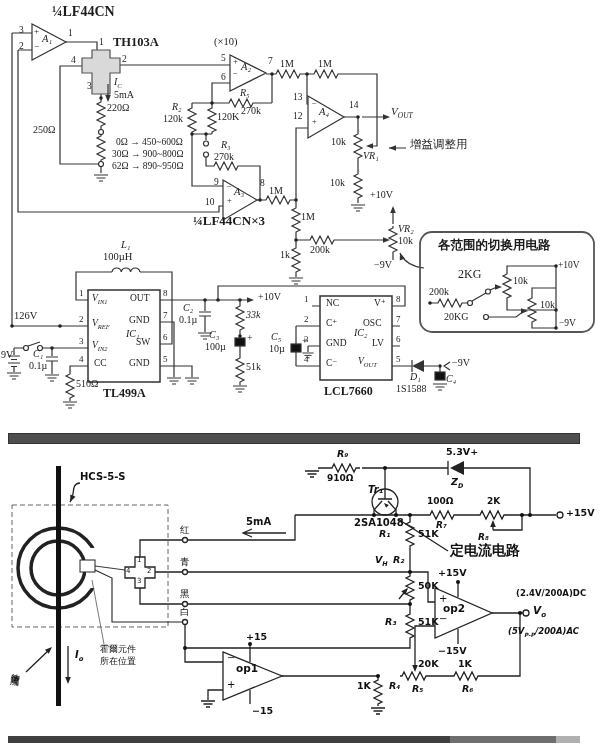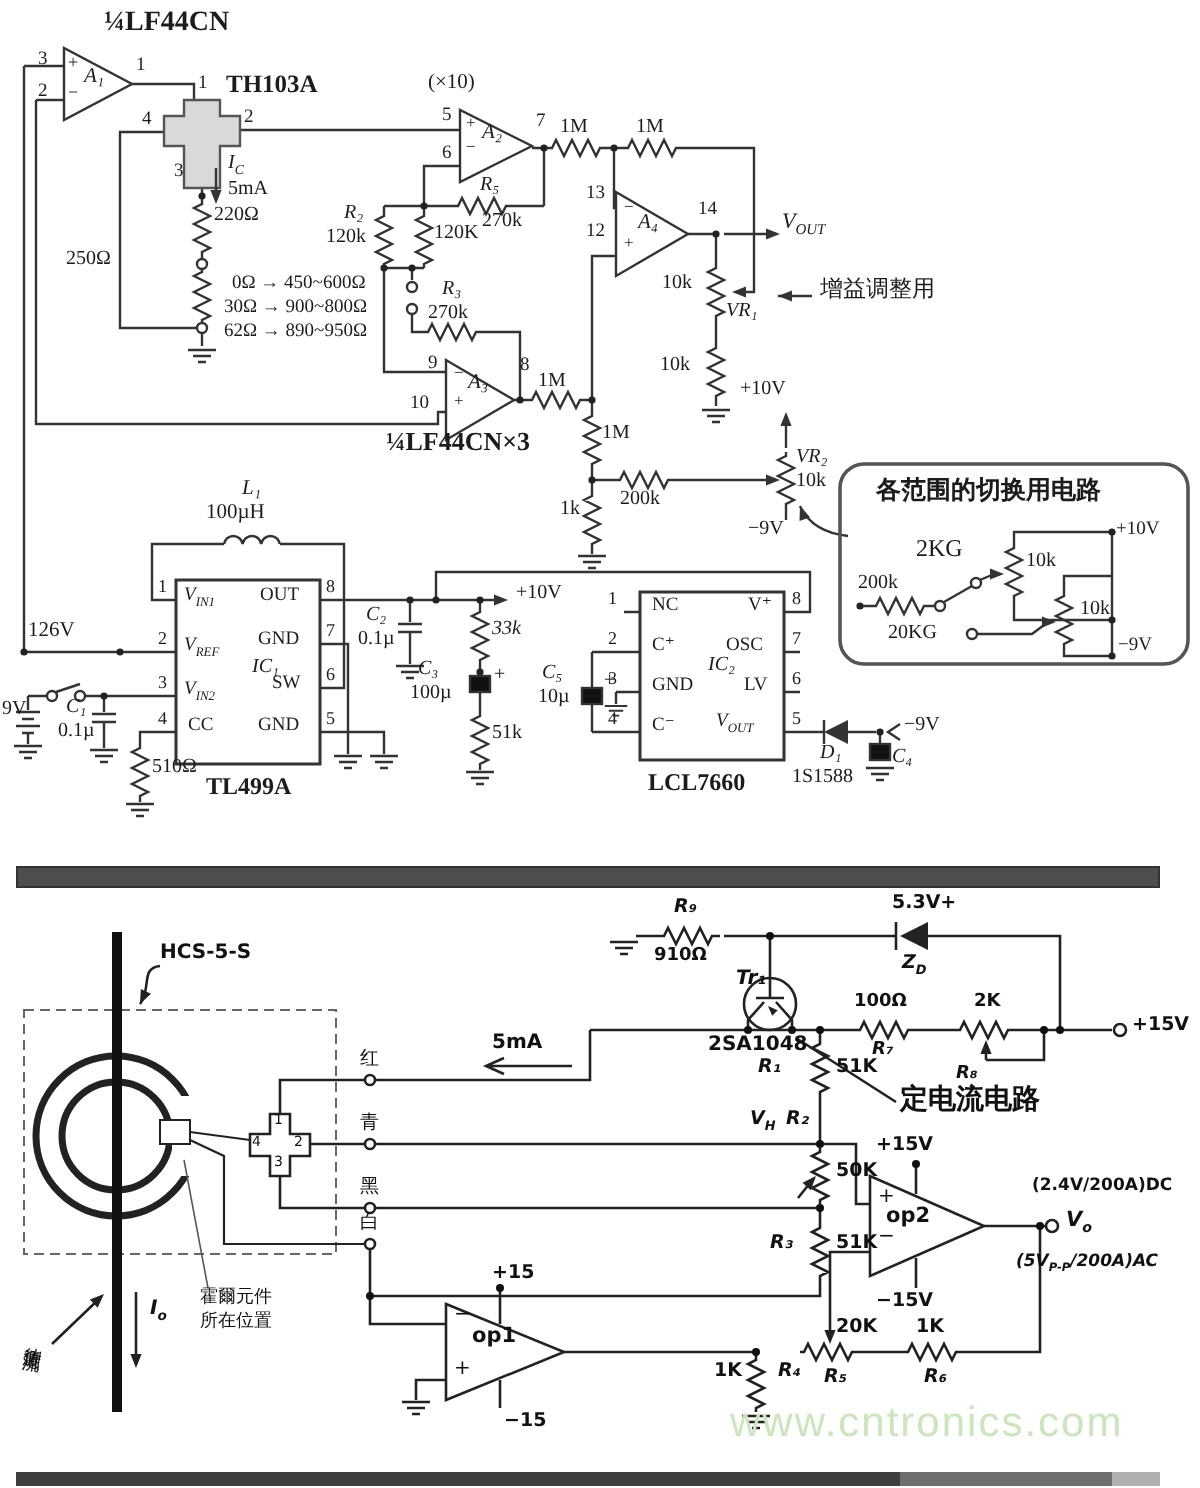--- a/index.html
+++ b/index.html
@@ -470,15 +470,14 @@
       <span class="lbl cjk" style="left: 100px; top: 645px; font-size: 9px;">霍爾元件</span>
       <span class="lbl cjk" style="left: 100px; top: 657px; font-size: 9px;">所在位置</span>
     </div>
 
 <div id="divider"></div>
 <div id="scroll-track">
   <div id="scroll-thumb"></div>
   <div id="scroll-end"></div>
 </div>
 
-<div id="watermark">www.cntronics.com</div>
 
 </div>
 
 </body></html>

